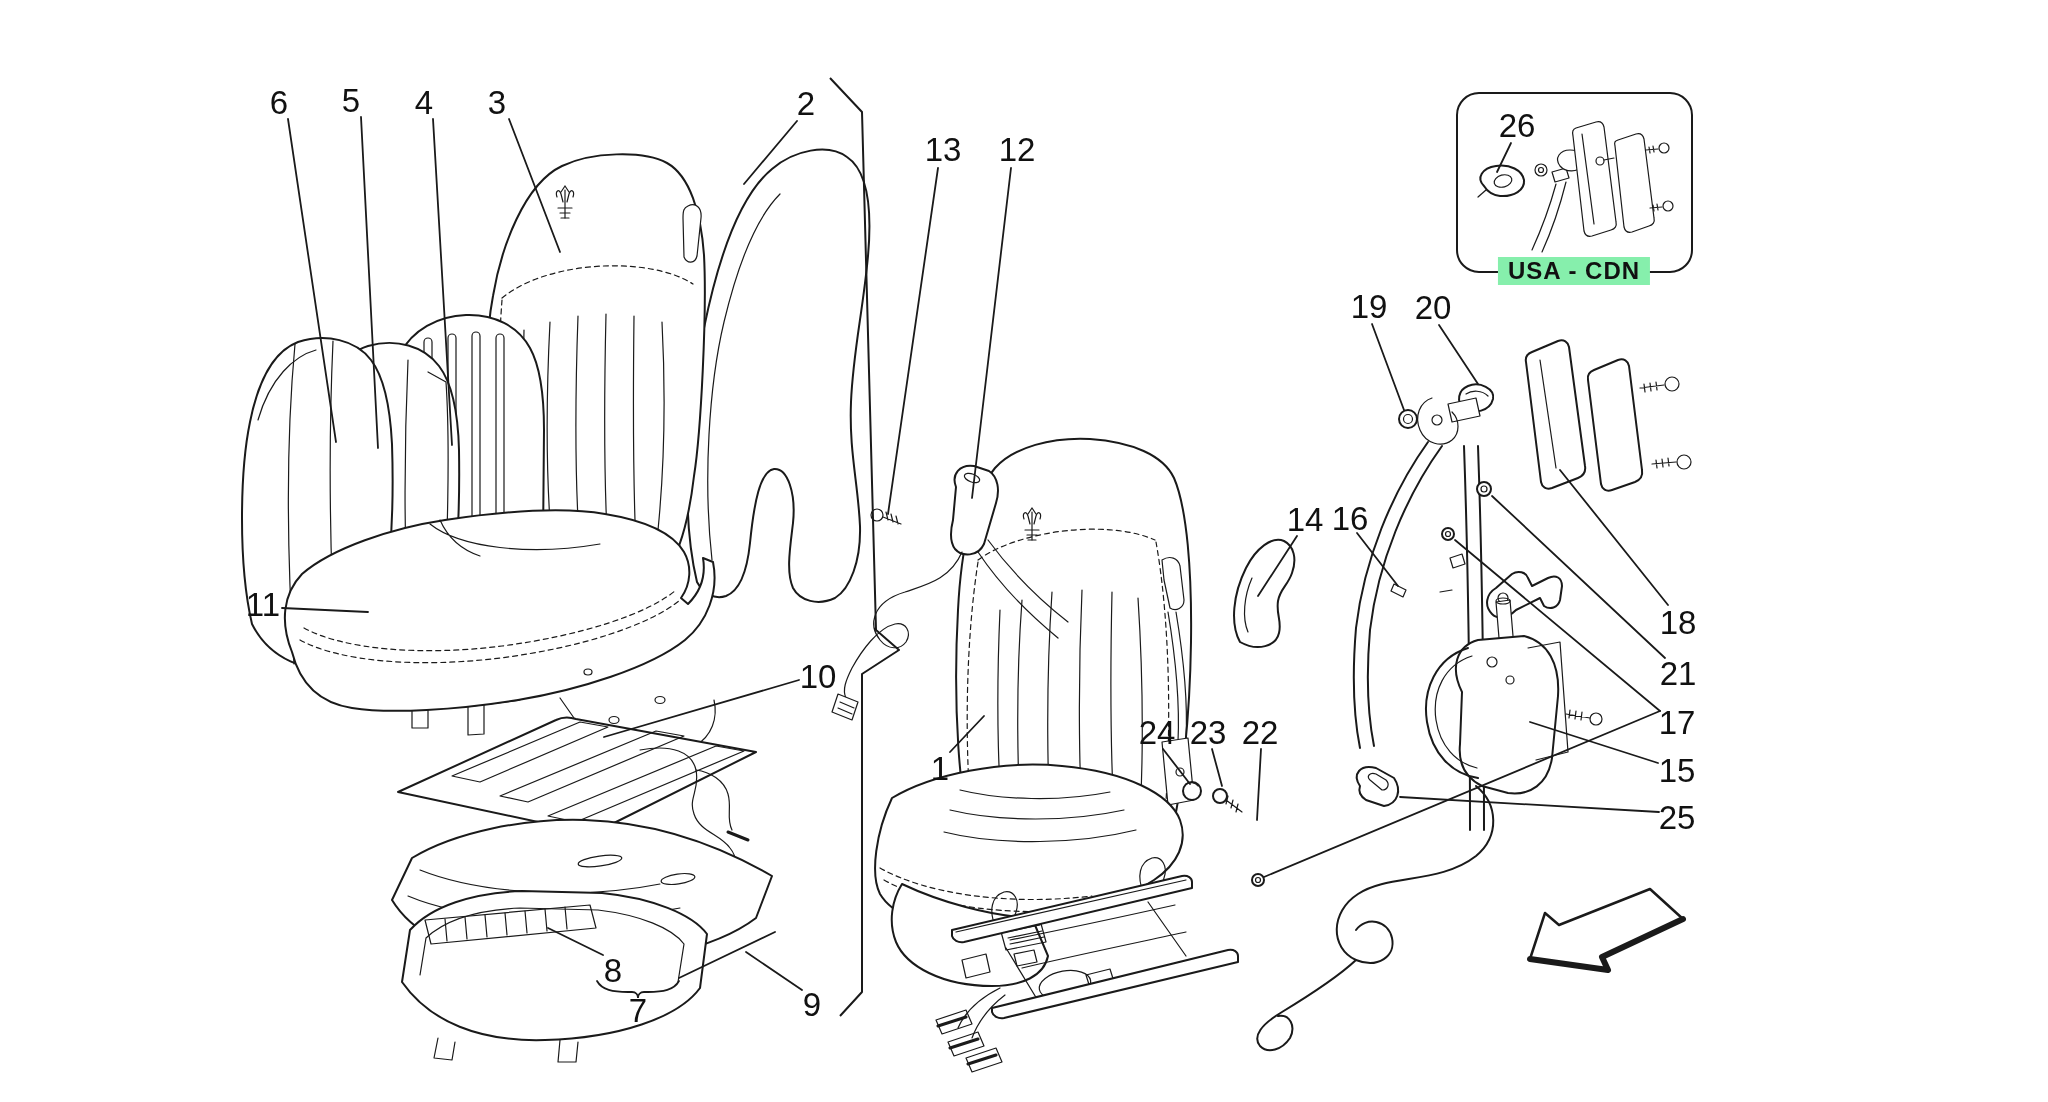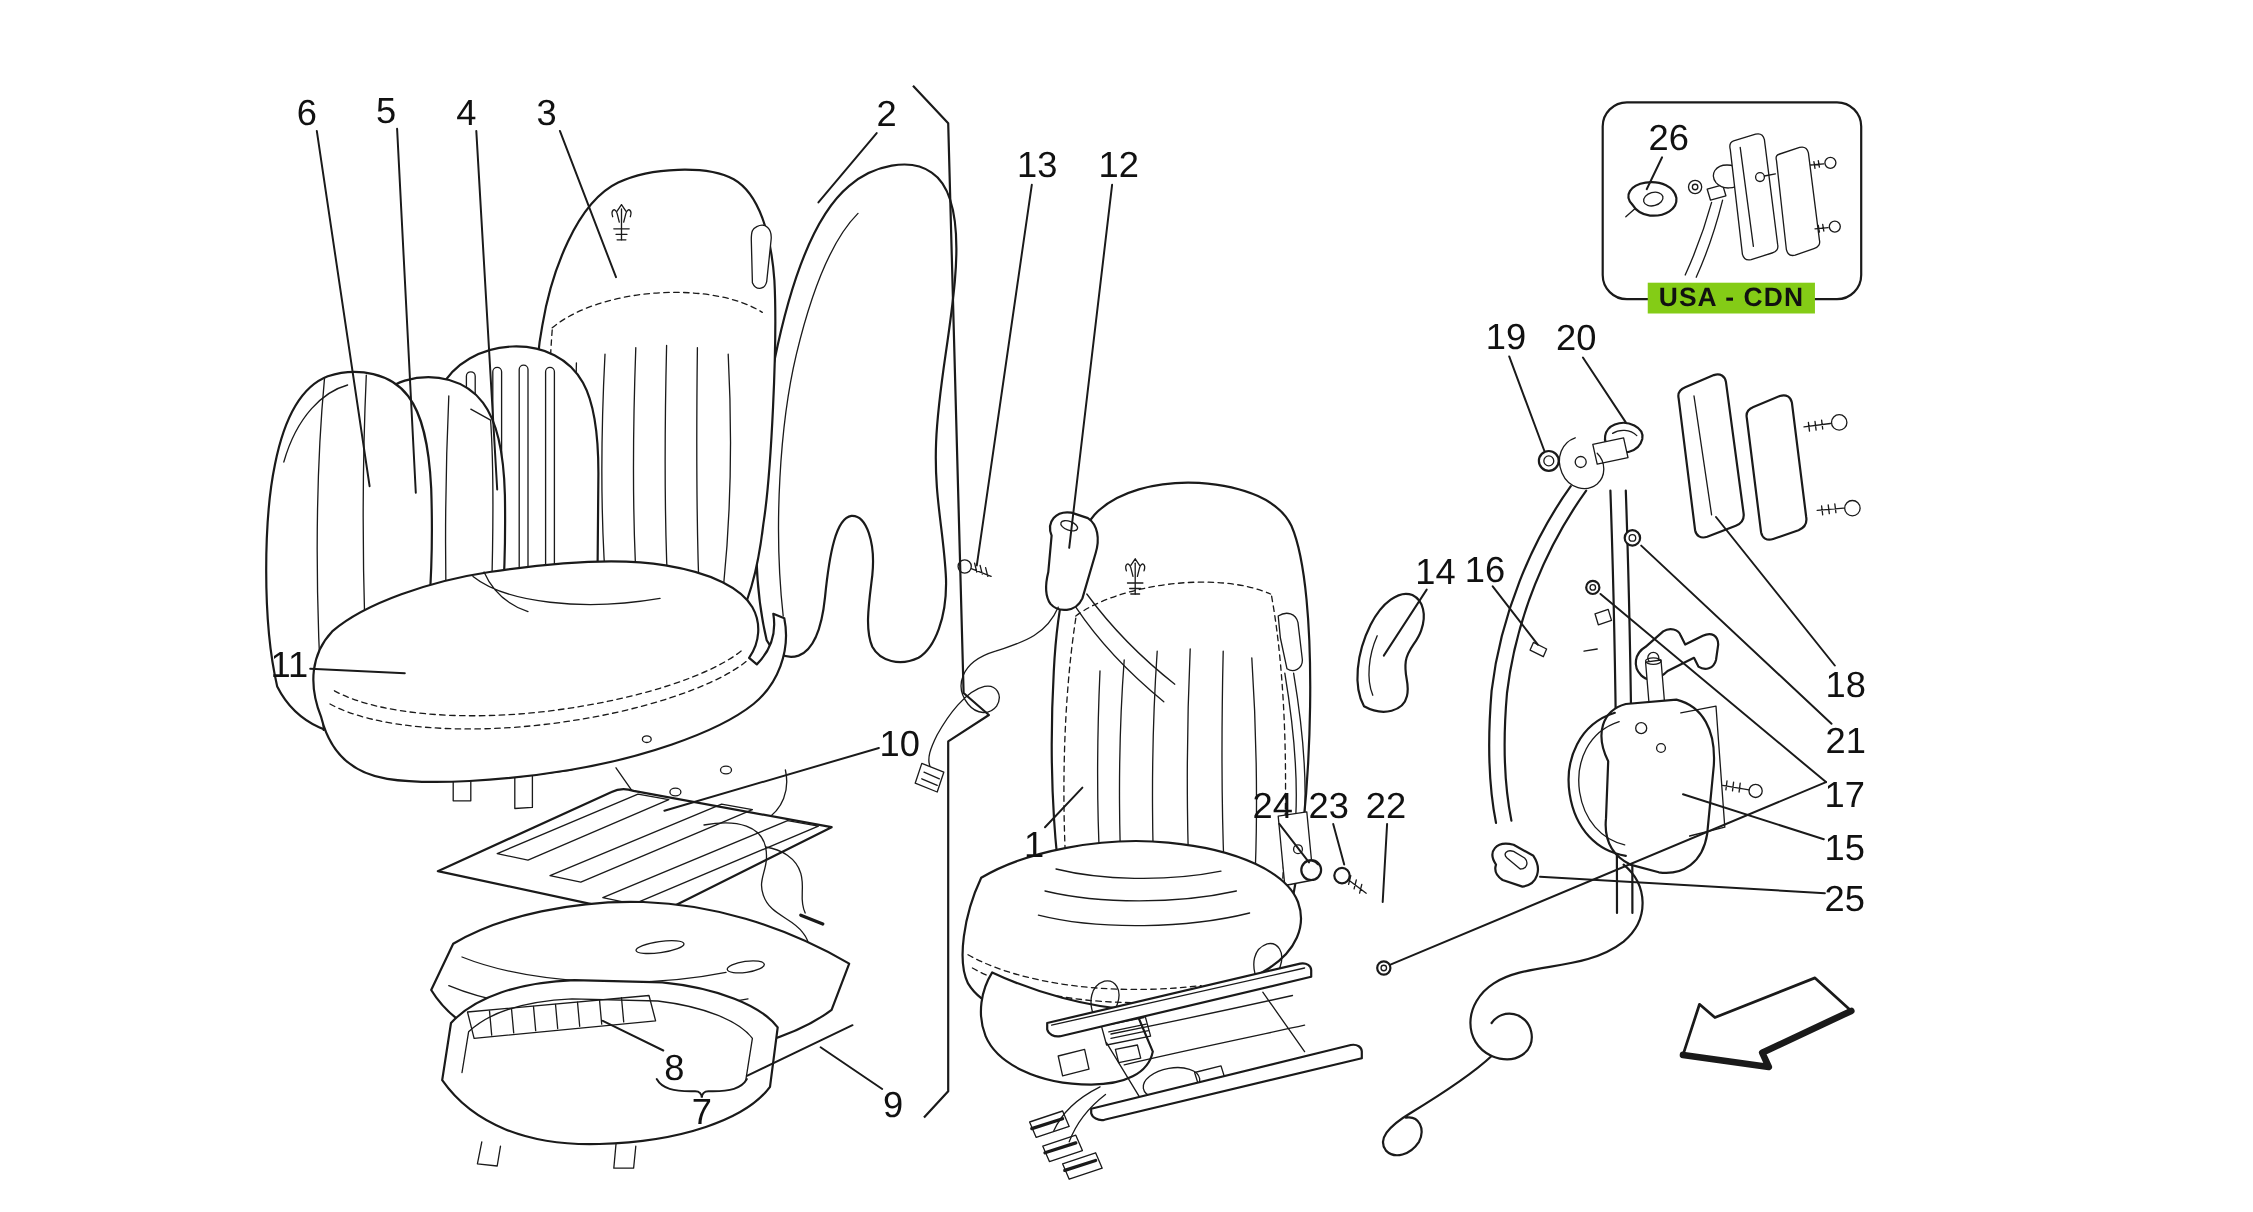--- a/index.html
+++ b/index.html
@@ -14,21 +14,21 @@
   .art .thin{stroke-width:1.2;}
   .art .dash{stroke-width:1.2;stroke-dasharray:5 4;}
   .art .thick{stroke-width:3;}
   
   .leader{stroke:#1a1a1a;stroke-width:1.8;fill:none;stroke-linecap:round;}
   .divline{stroke:#1a1a1a;stroke-width:2;fill:none;stroke-linejoin:round;}
   .arrow-body{stroke:#1a1a1a;stroke-width:2.5;fill:#ffffff;stroke-linejoin:round;}
   .arrow-thick{stroke:#1a1a1a;stroke-width:6;fill:none;stroke-linejoin:round;stroke-linecap:round;}
   .callout-num{font-family:"Liberation Sans",sans-serif;font-size:33px;fill:#111111;
      text-anchor:middle;dominant-baseline:central;}
-  #inset-label{position:absolute;transform:translate(-50%,-50%);background:#84cc16;
+  #inset-label{position:absolute;transform:translate(-50%,-50%);background:#86efac;
      padding:0 10px;font-size:24px;font-weight:bold;color:#111;letter-spacing:1px;
      font-family:"Liberation Sans",sans-serif;white-space:nowrap;}
 </style>
 </head>
 <body>
 
 <div id="stage">
 
   <svg class="art" width="2048" height="1102" viewBox="0 0 2048 1102">
     <defs>

